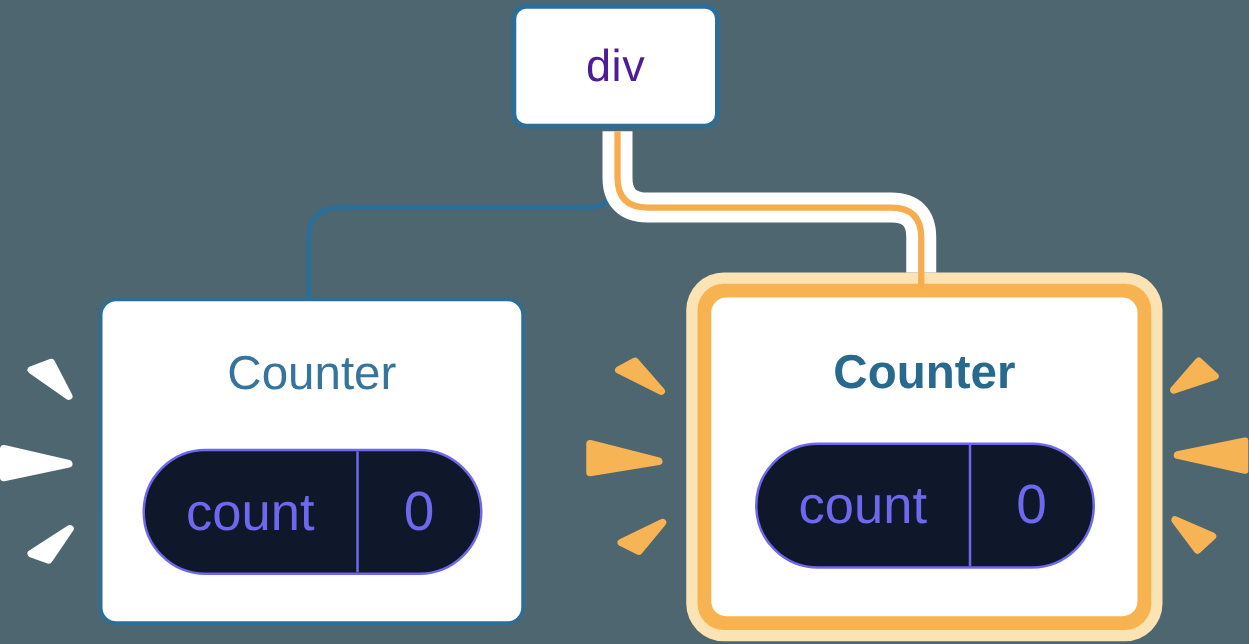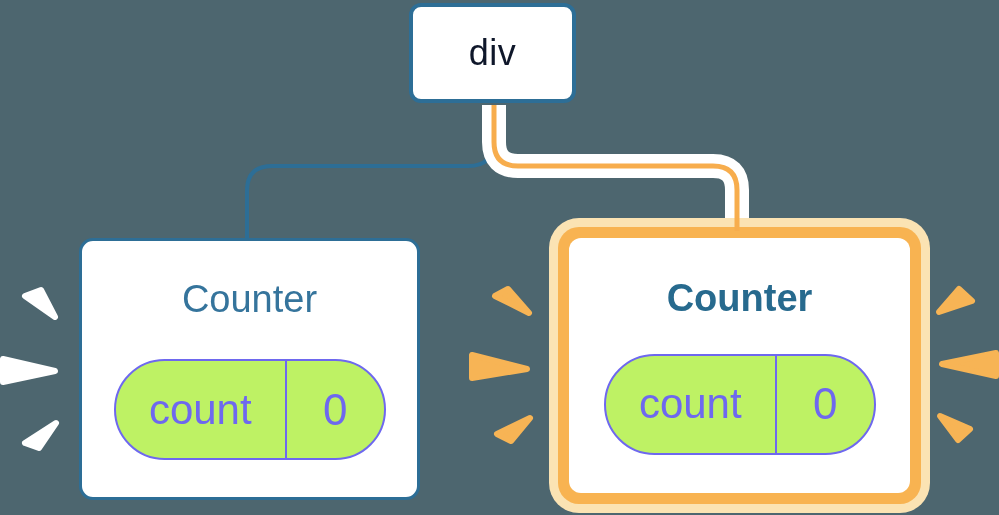--- a/index.html
+++ b/index.html
@@ -18,21 +18,21 @@
     left: 409px; top: 3px;
     width: 167px; height: 100px;
     box-sizing: border-box;
     background: #ffffff;
     border: 4px solid #2d6e96;
     border-radius: 12px;
     display: flex; align-items: center; justify-content: center;
     z-index: 2;
   }
   .node-div .label {
-    color: #0f172a;
+    color: #4c1d95;
     font-size: 36px;
     font-weight: 500;
     letter-spacing: 0.5px;
   }
 
   
   .overlay {
     position: absolute; left: 0; top: 0;
     width: 999px; height: 515px;
     z-index: 3;
@@ -89,21 +89,21 @@
   .counter-right .counter-title {
     color: #276a8e;
     font-size: 38px;
     font-weight: 700;
   }
 
   
   .state-pill {
     width: 272px; height: 101px;
     box-sizing: border-box;
-    background: #bef264;
+    background: #0f172a;
     border: 2px solid #6e68ef;
     border-radius: 51px;
     display: flex;
     overflow: hidden;
   }
   .state-pill .state-name {
     flex: 0 0 64%;
     box-sizing: border-box;
     border-right: 2px solid #6e68ef;
     display: flex; align-items: center; justify-content: center;

